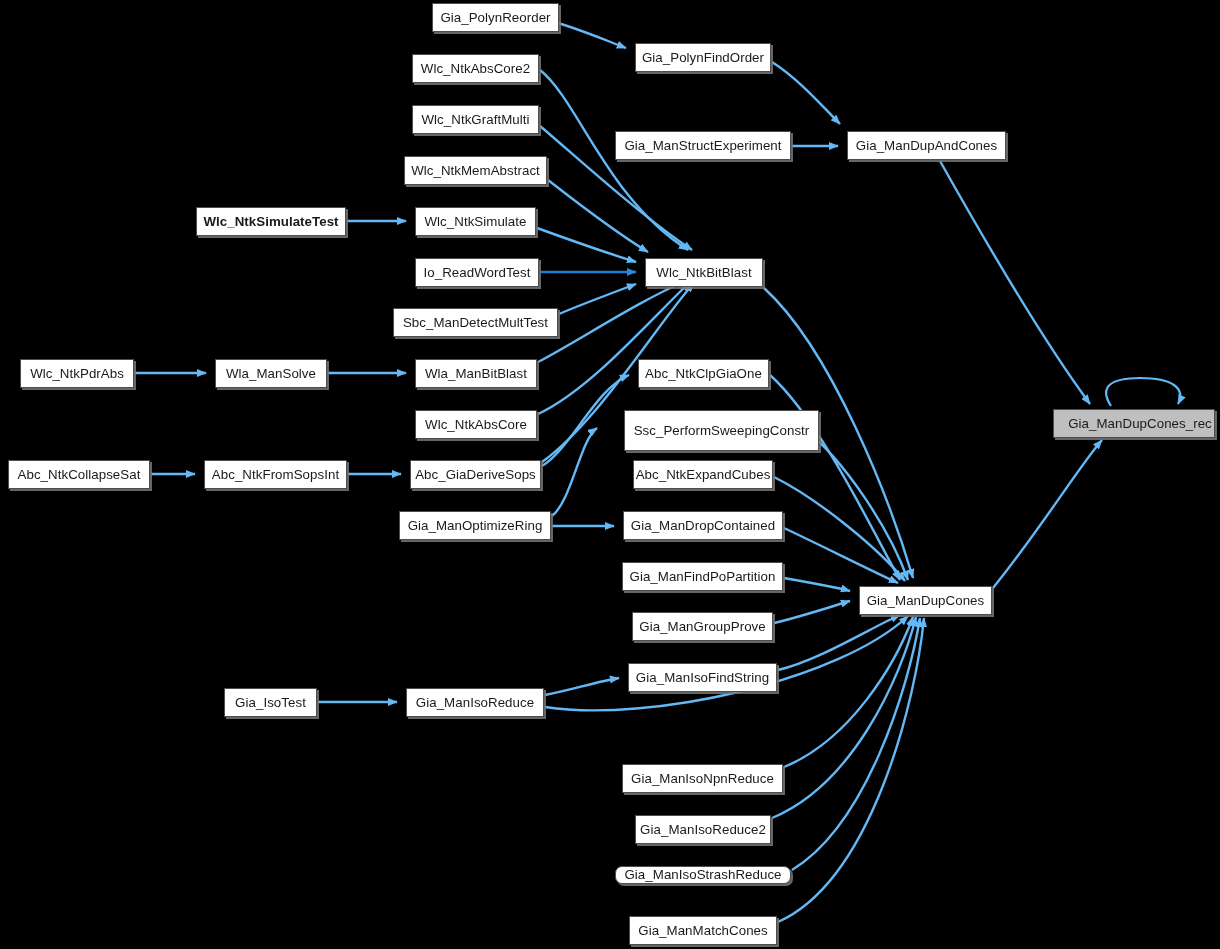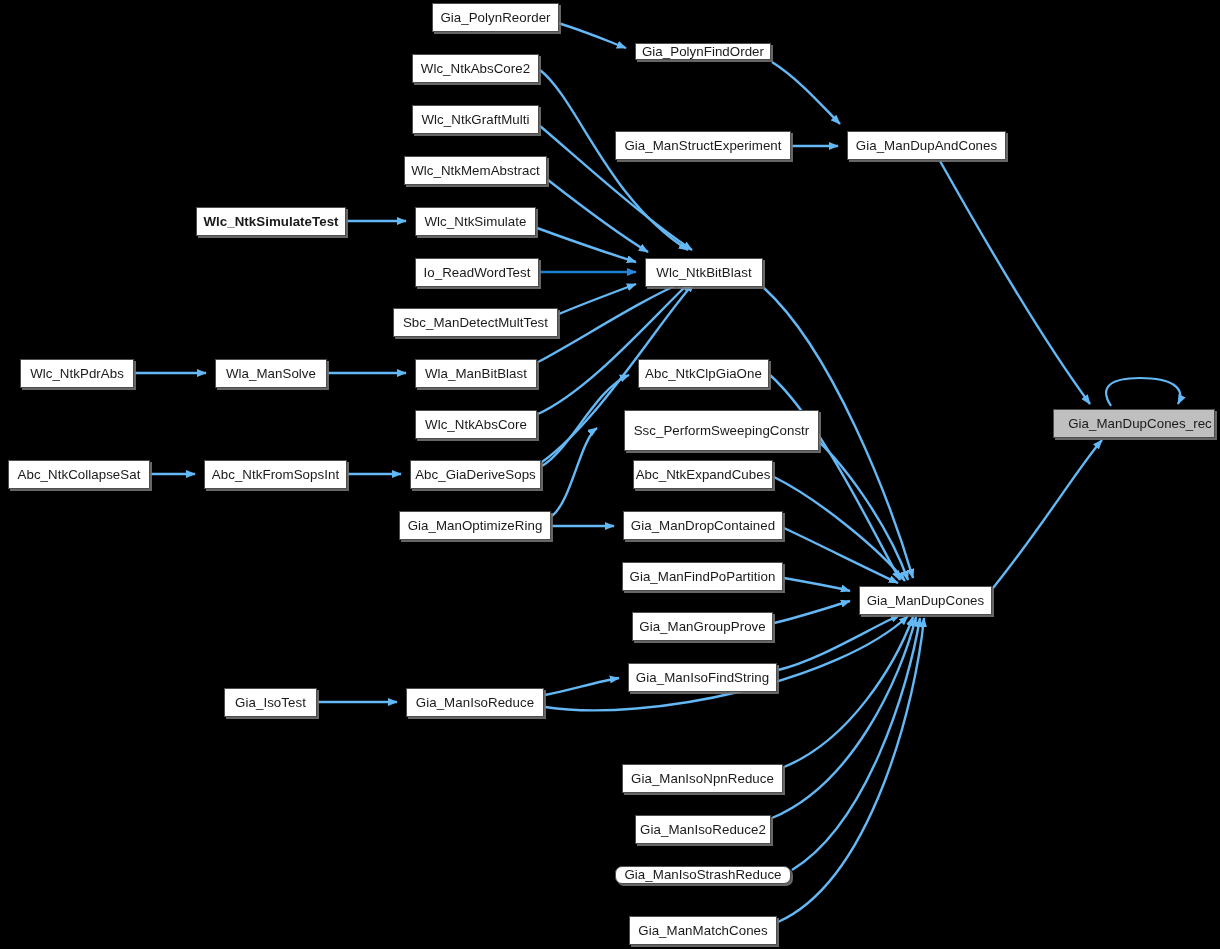--- a/index.html
+++ b/index.html
@@ -151,21 +151,21 @@
       </div>
       <div class="gnode" style="left: 224px; top: 688px; width: 93px; height: 29px;">
         <span>Gia_IsoTest</span>
       </div>
       <div class="gnode" style="left: 406px; top: 688px; width: 138px; height: 29px;">
         <span>Gia_ManIsoReduce</span>
       </div>
       <div class="gnode" style="left: 645px; top: 258px; width: 118px; height: 29px;">
         <span>Wlc_NtkBitBlast</span>
       </div>
-      <div class="gnode" style="left: 635px; top: 43px; width: 136px; height: 17px;">
+      <div class="gnode" style="left: 635px; top: 43px; width: 136px; height: 29px;">
         <span>Gia_PolynFindOrder</span>
       </div>
       <div class="gnode" style="left: 615px; top: 131px; width: 176px; height: 29px;">
         <span>Gia_ManStructExperiment</span>
       </div>
       <div class="gnode" style="left: 638px; top: 359px; width: 131px; height: 29px;">
         <span>Abc_NtkClpGiaOne</span>
       </div>
       <div class="gnode" style="left: 624px; top: 410px; width: 195px; height: 41px;">
         <span>Ssc_PerformSweepingConstr</span>

